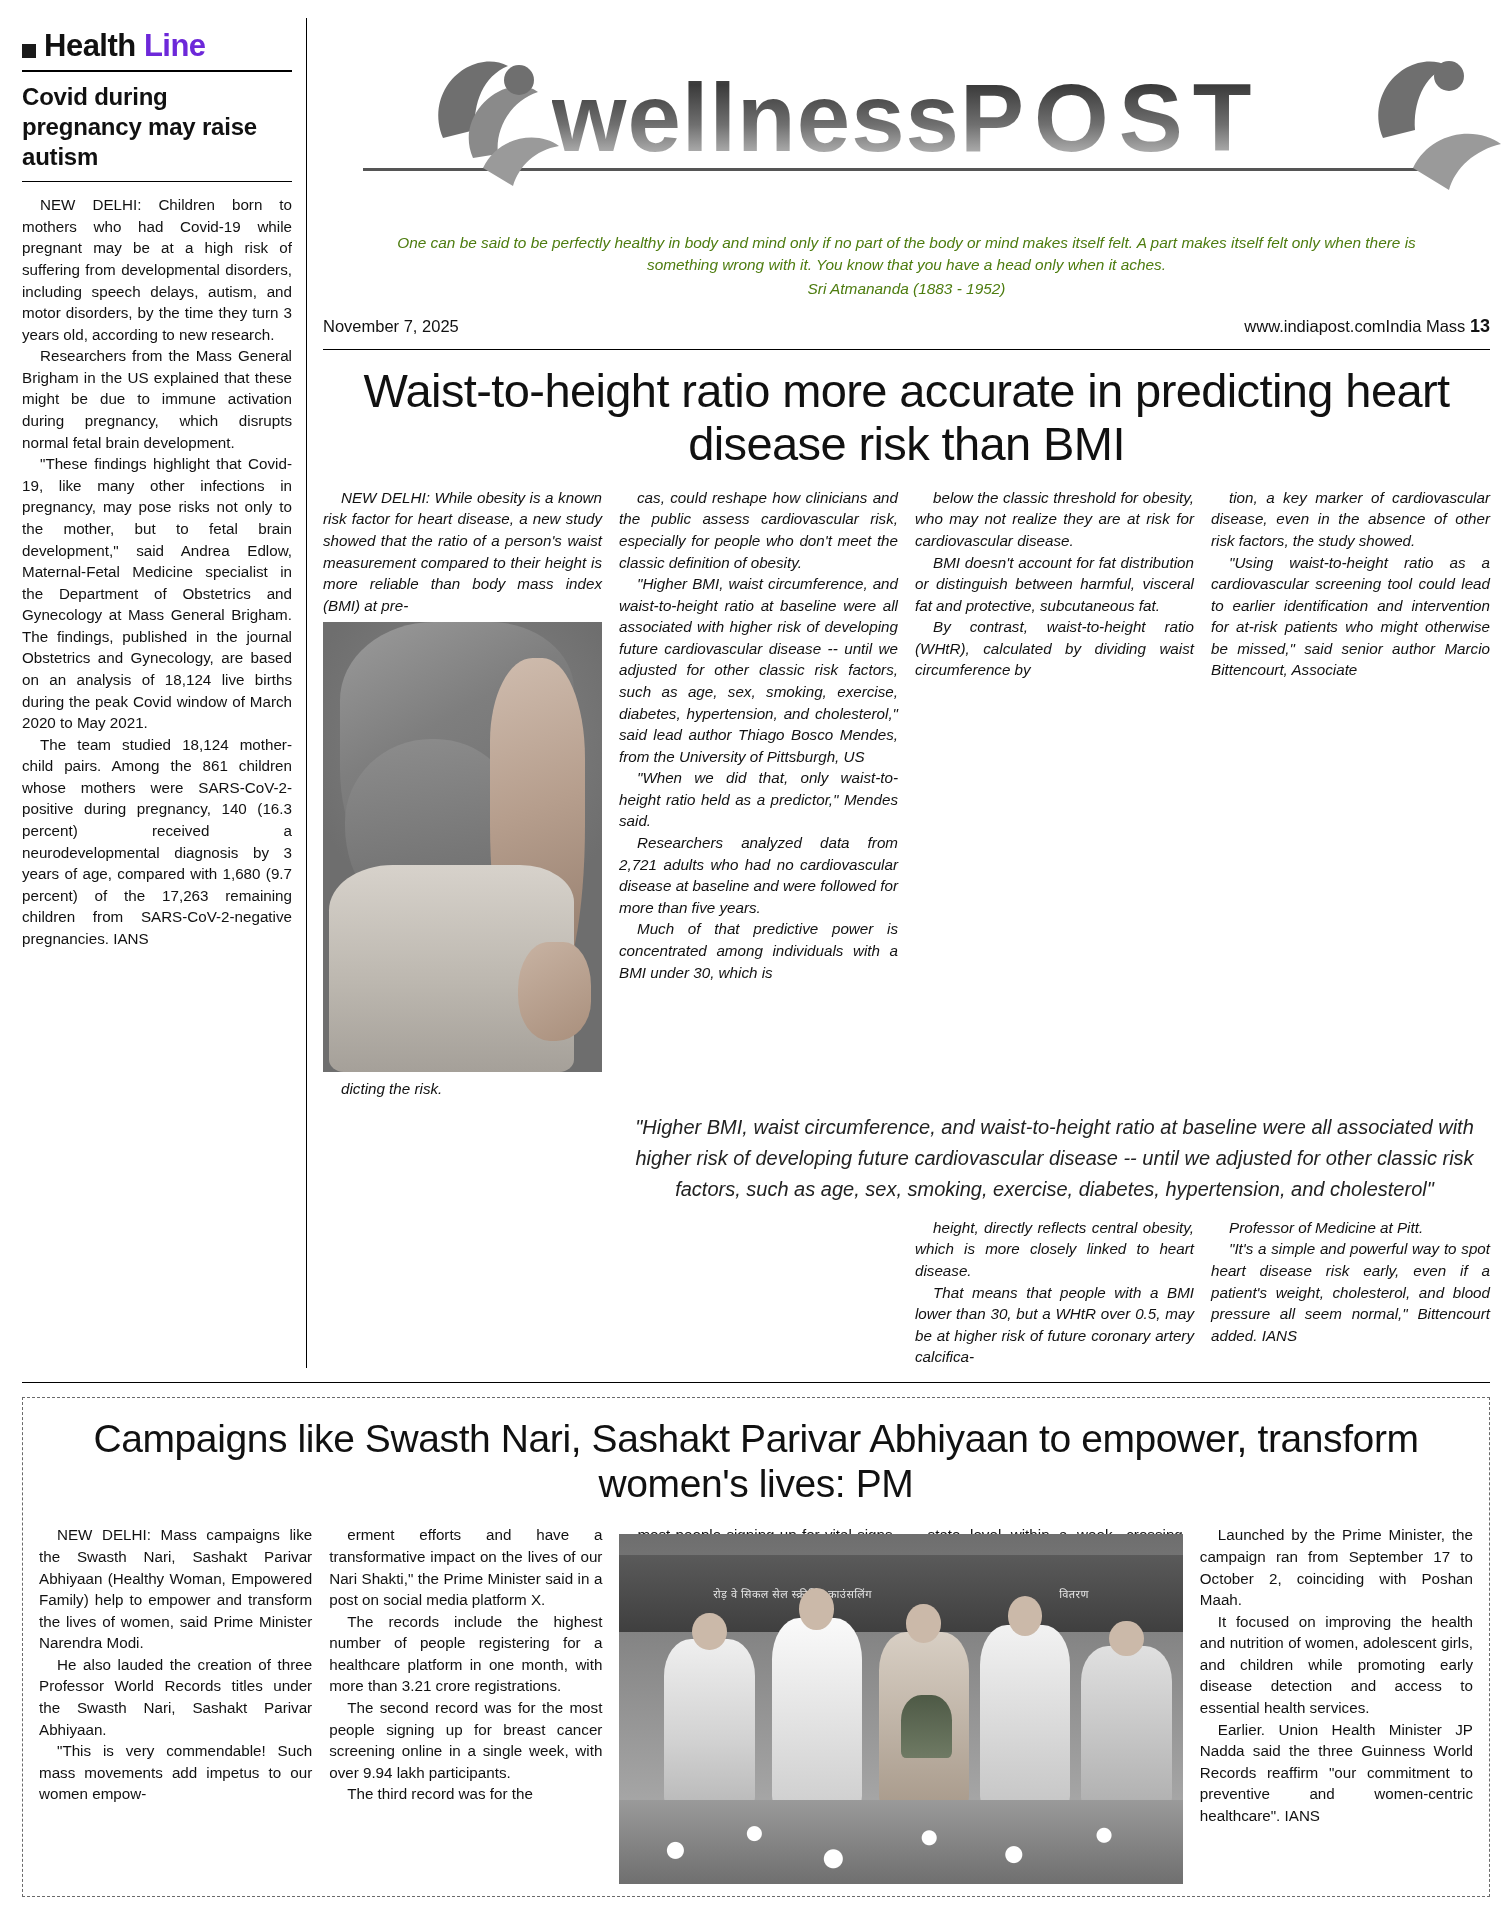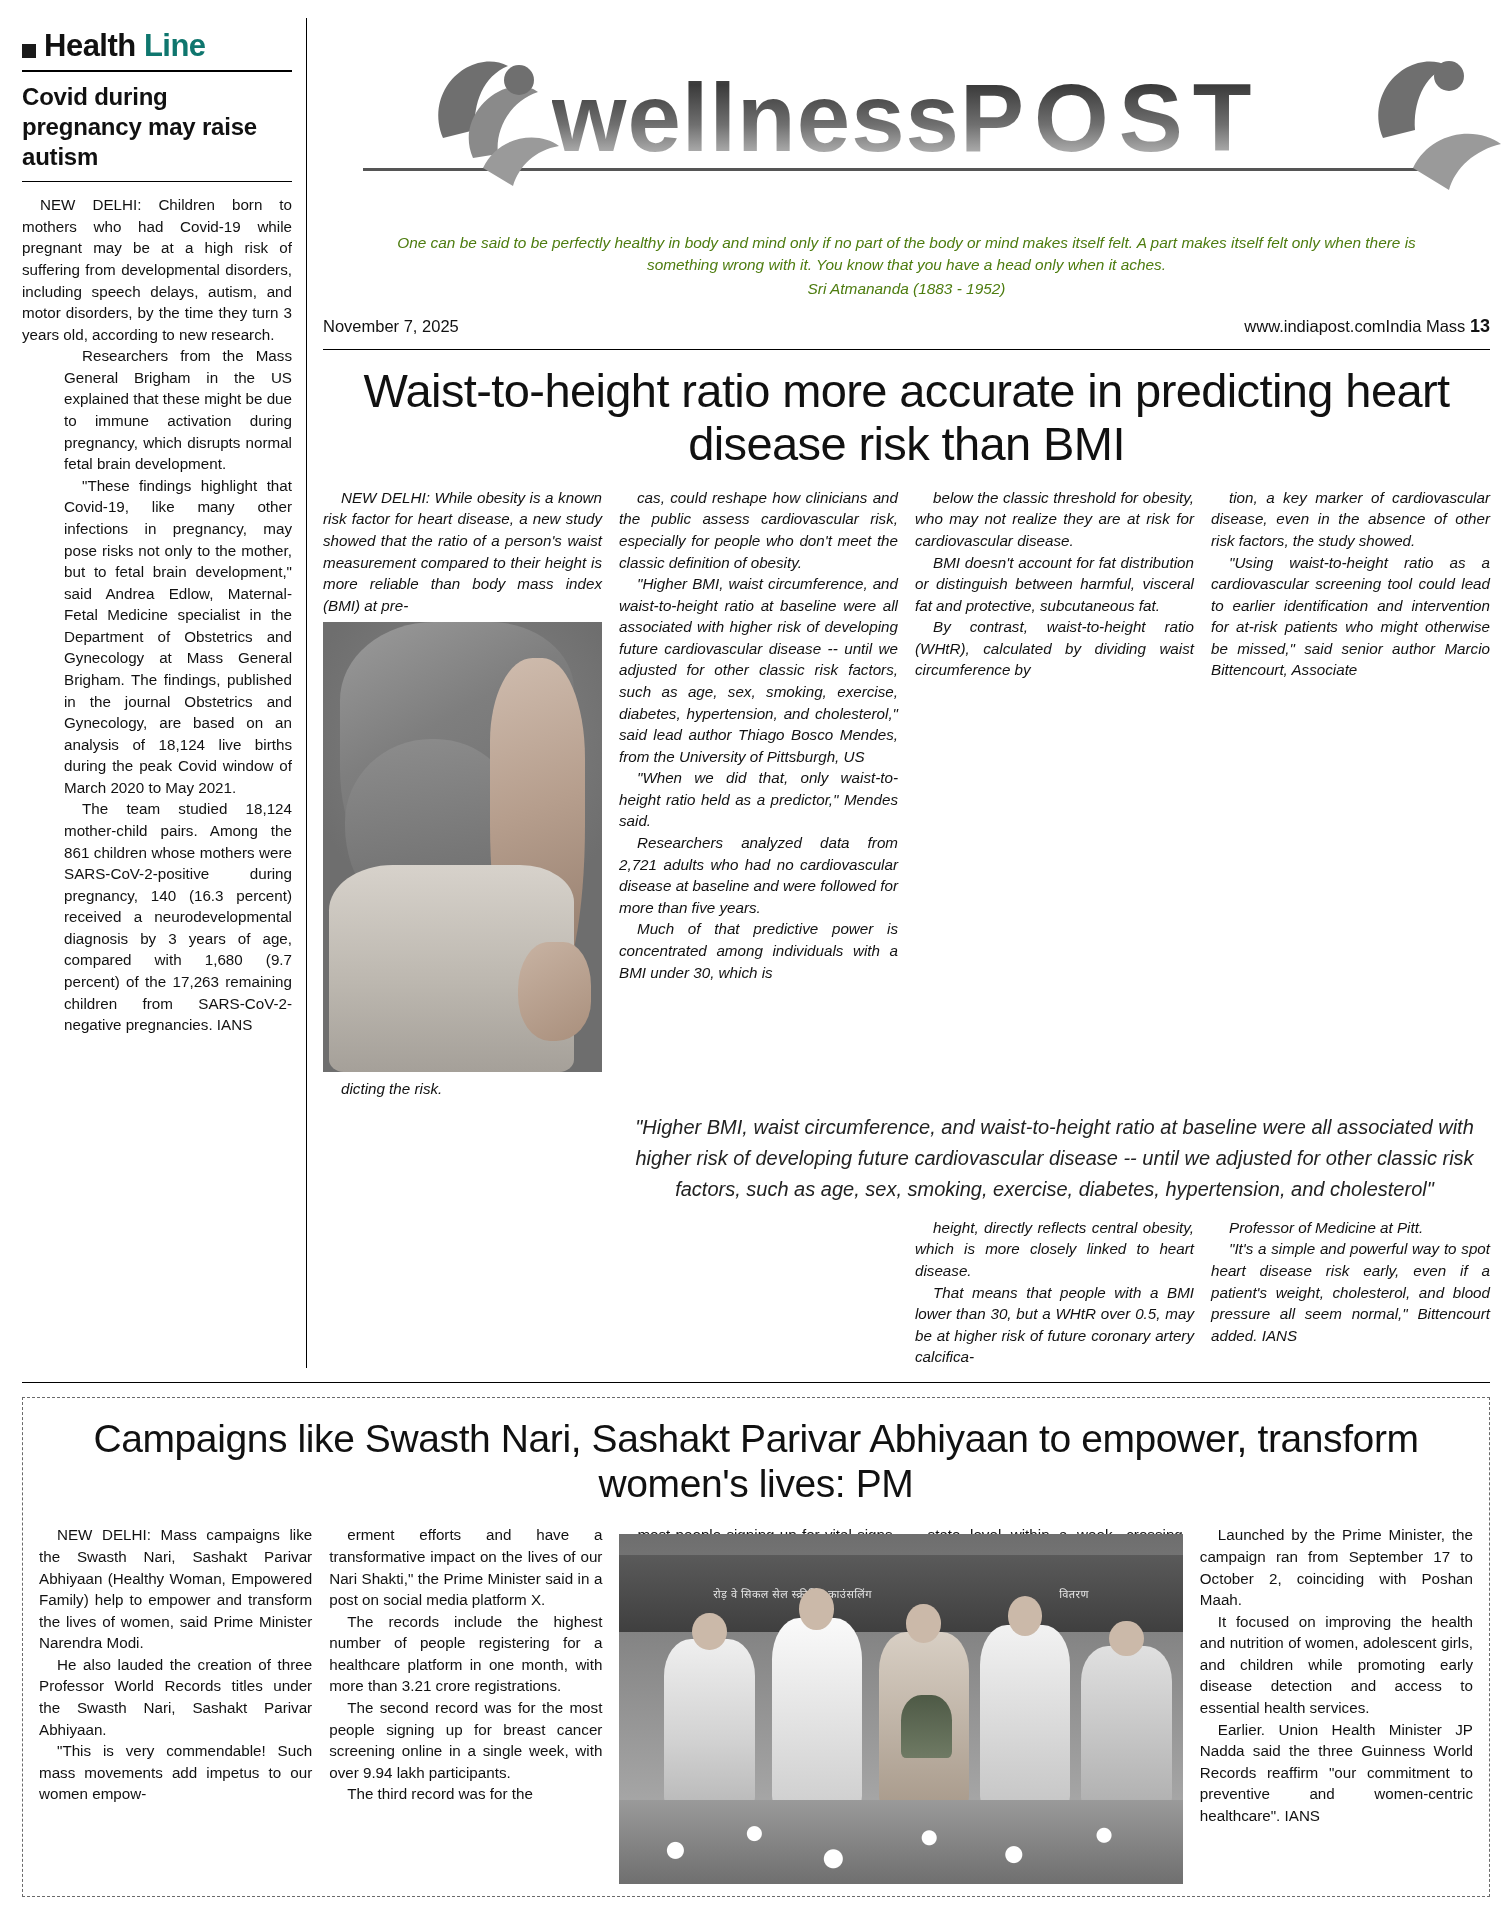--- a/index.html
+++ b/index.html
@@ -34,40 +34,40 @@
     padding: 10px 0 4px 0;
   }
   .hl-square {
     width: 14px; height: 14px; background: #1a1a1a; align-self: flex-end; margin-bottom: 6px;
   }
   .hl-title {
     font-size: 31px;
     font-weight: bold;
     letter-spacing: -0.5px;
   }
-  .hl-title .light { color: #0f766e; font-weight: bold; }
+  .hl-title .light { color: #6d28d9; font-weight: bold; }
   .hl-rule { border-bottom: 2px solid #000; margin: 2px 0 10px 0; }
   .hl-headline {
     font-size: 24px;
     font-weight: bold;
     line-height: 1.24;
     letter-spacing: -0.2px;
     margin-bottom: 4px;
   }
   .hl-rule2 { border-bottom: 1px solid #000; margin: 10px 0 12px 0; }
 
   .body-text p {
     margin: 0 0 0 0;
     font-size: 15.2px;
     line-height: 1.42;
     text-align: justify;
     text-indent: 18px;
     hyphens: auto;
   }
-  .body-text p + p { margin-top: 0px; margin-left: 42px; }
+  .body-text p + p { margin-top: 0px; }
 
   
   .right-col {
     flex: 1;
     padding-left: 16px;
   }
   .logo-wrap {
     position: relative;
     height: 200px;
     text-align: center;

